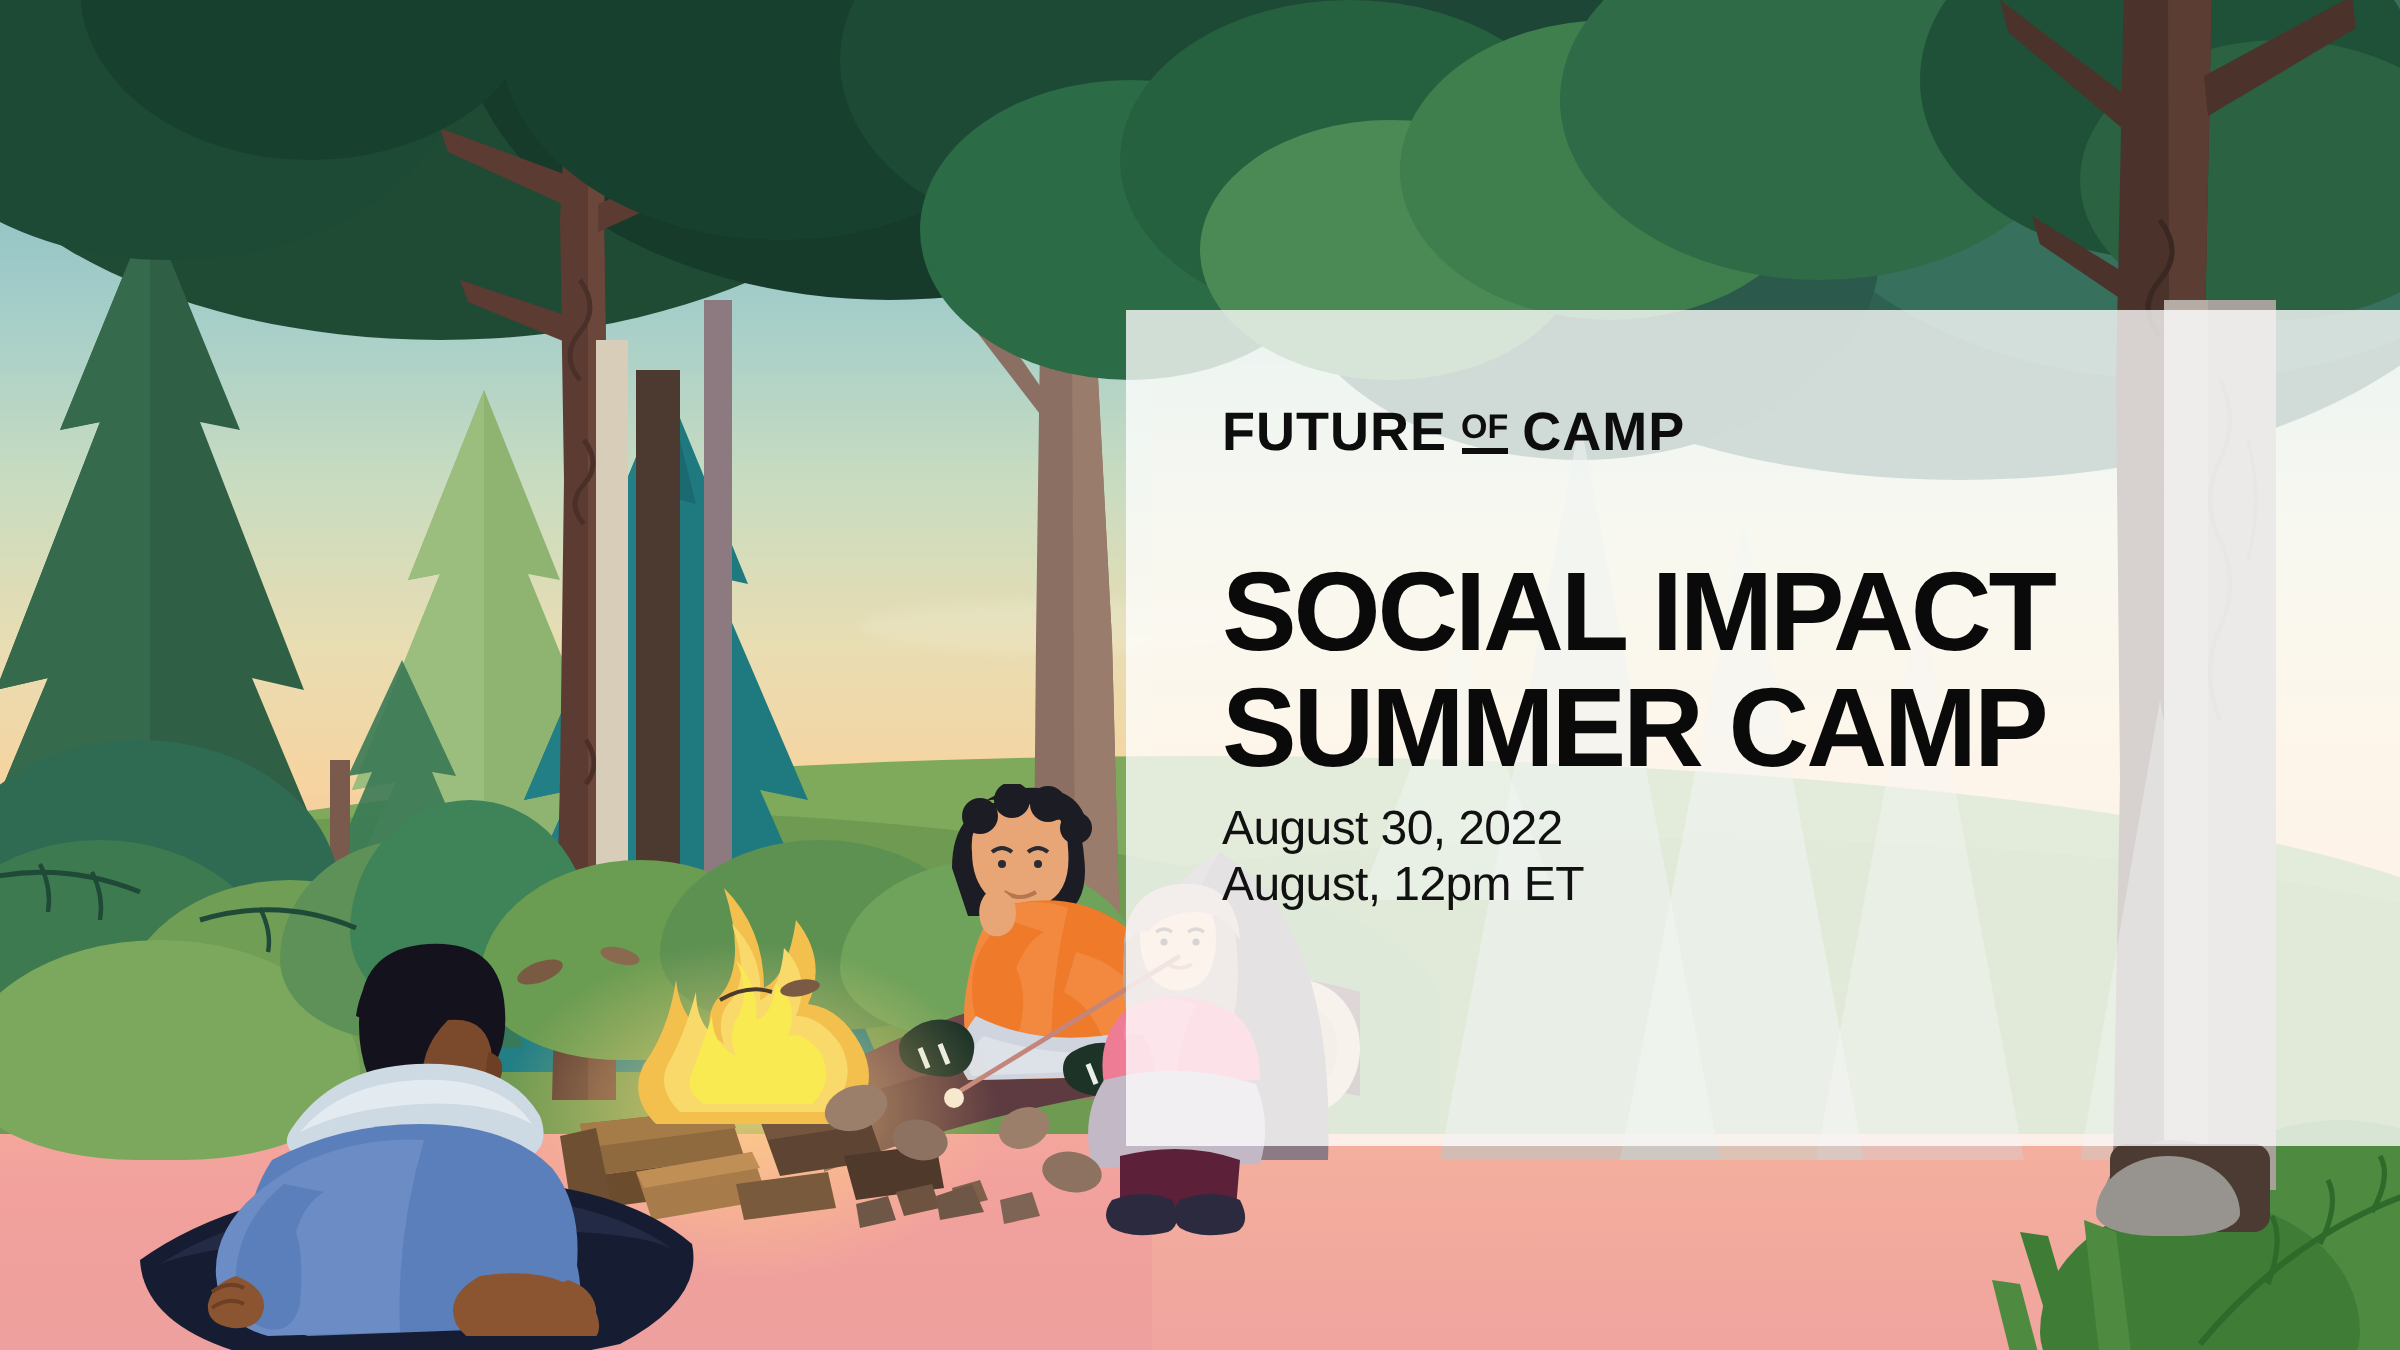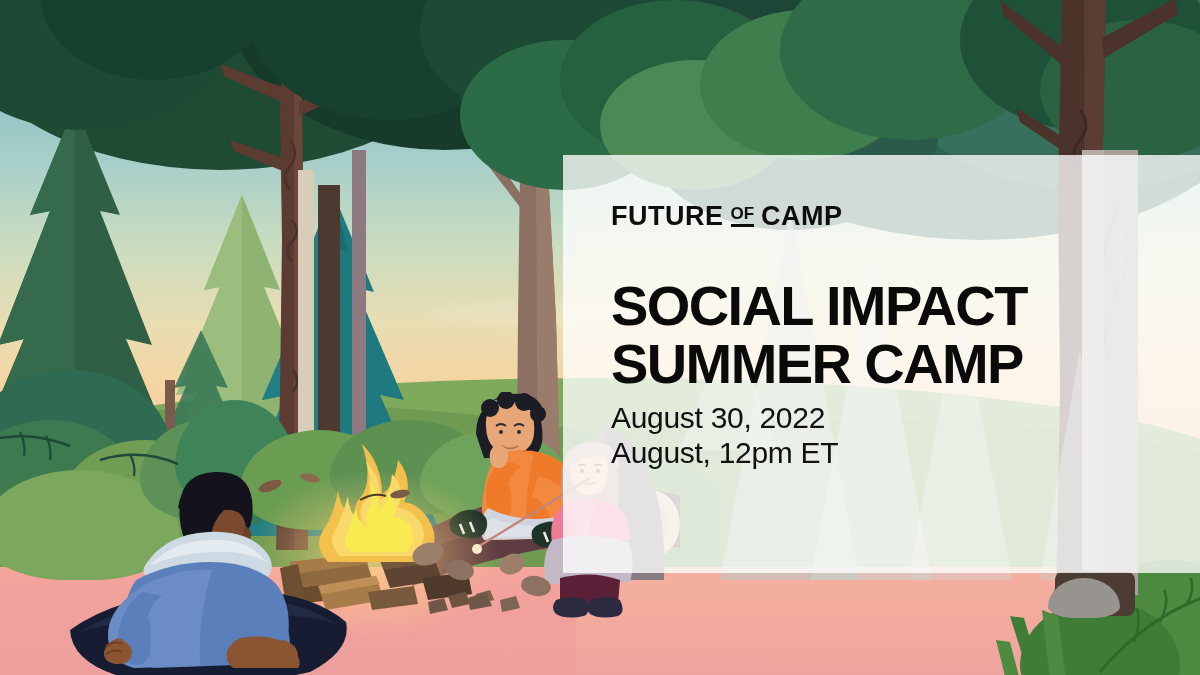--- a/index.html
+++ b/index.html
@@ -118,21 +118,21 @@
     color:#0a0a0a;
     text-transform:uppercase;
     margin-bottom:6px;
     margin-top:47px;
   }
   .headline .ln{ display:block; white-space:nowrap; }
 
   
   .details{
     font-weight:400;
-    font-size:30px;
+    font-size:24px;
     line-height:1.16;
     letter-spacing:-0.3px;
     color:#111;
     margin-top:8px;
   }
   .details .ln{ display:block; }
 
   
   .pz{ position:absolute; }
 </style>

